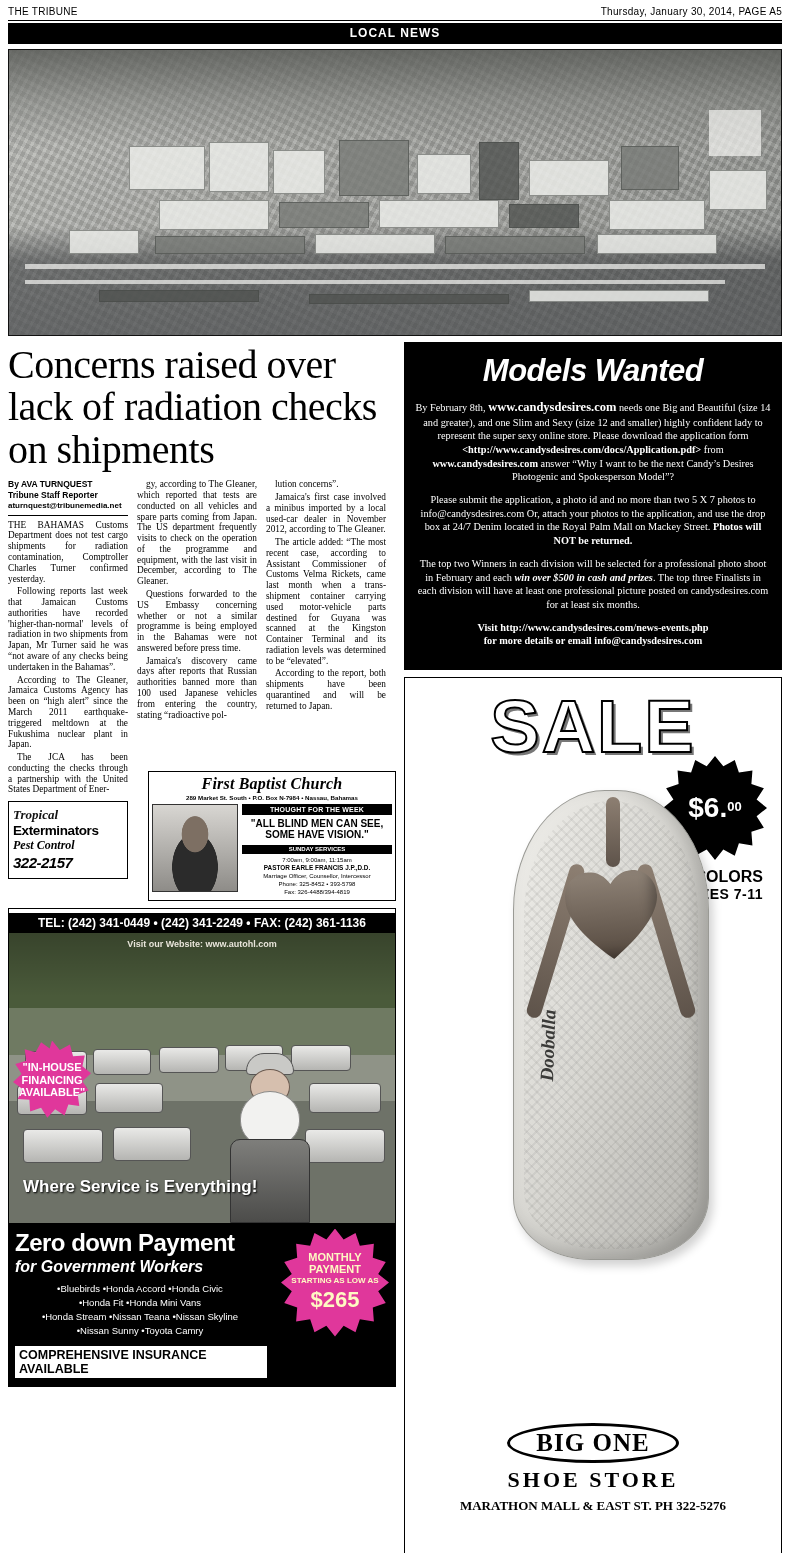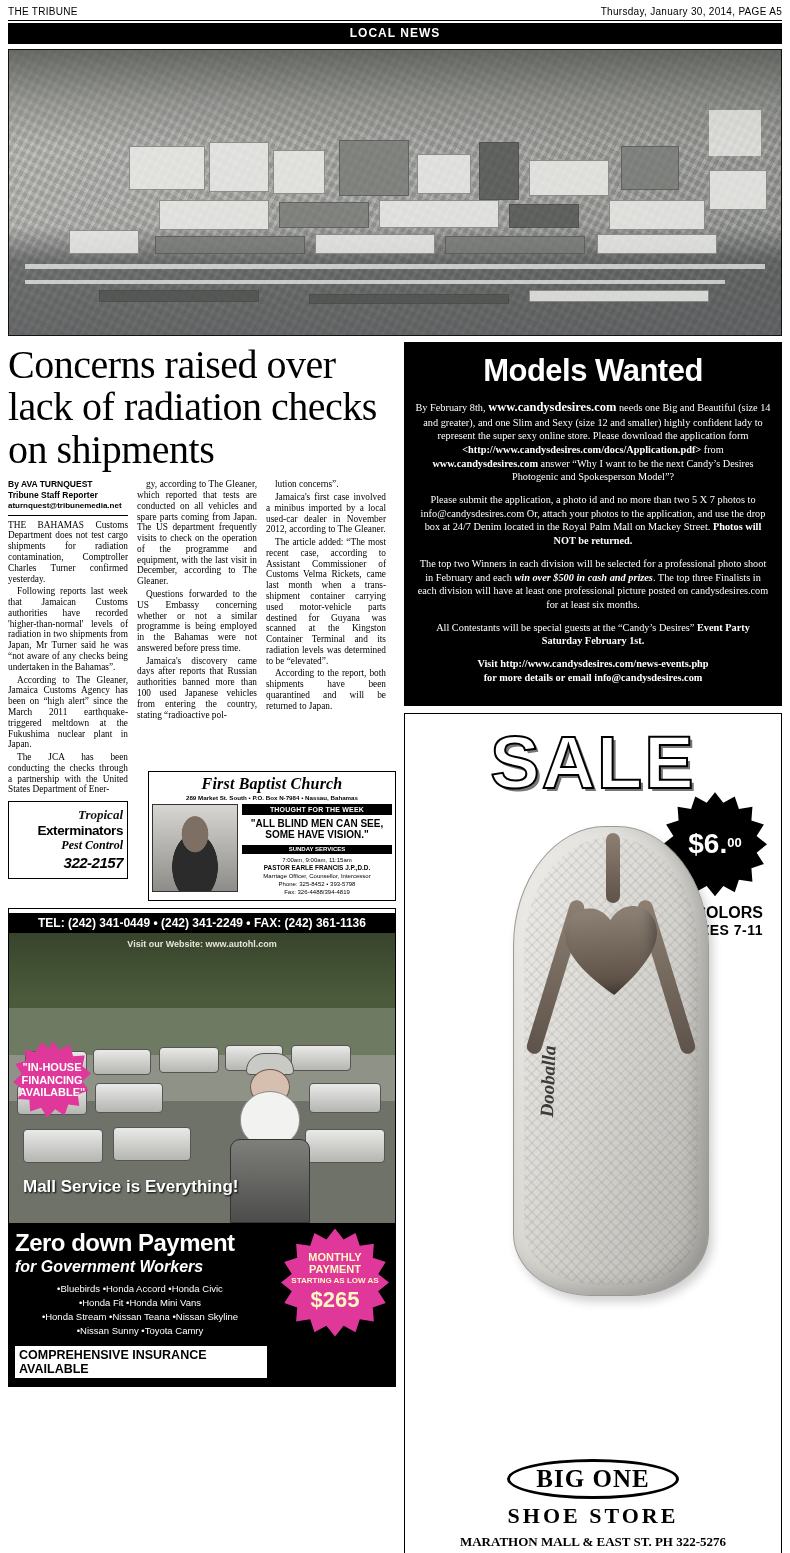--- a/index.html
+++ b/index.html
@@ -72,21 +72,21 @@
   .story .c { width:120px; }
   .byline { font-family:"Liberation Sans", sans-serif; font-size:8.5px; line-height:1.3; font-weight:bold; }
   .byline .mail { font-weight:bold; font-size:8px; }
   .byline-rule { border-top:1px solid #000; margin:3px 0 4px 0; }
   .para { font-size:9.3px; line-height:1.16; text-align:justify; margin:0 0 2px 0; text-indent:9px; }
   .para.first { text-indent:0; }
   .para.nofirst { text-indent:9px; }
 
   
   .tropical {
-    border:1px solid #000; margin-top:6px; padding:5px 4px 7px 4px; text-align:right; width:120px;
+    border:1px solid #000; margin-top:6px; padding:5px 4px 7px 4px; text-align:left; width:120px;
   }
   .tropical .t1 { font-family:"Liberation Serif", serif; font-weight:bold; font-style:italic; font-size:13px; color:#111; }
   .tropical .t2 { font-family:"Liberation Sans", sans-serif; font-weight:bold; font-size:13.5px; letter-spacing:-.4px; }
   .tropical .t3 { font-family:"Liberation Serif", serif; font-style:italic; font-weight:bold; font-size:12px; }
   .tropical .t4 { font-family:"Liberation Sans", sans-serif; font-weight:bold; font-style:italic; font-size:15px; letter-spacing:-.5px; margin-top:1px;}
 
   
   .church { border:1px solid #000; width:248px; margin-top:6px; padding:3px; }
   .church .title {
     font-family:"Liberation Serif", serif; font-weight:bold; font-style:italic;
@@ -167,21 +167,21 @@
   .monthly .m1 { font-size:11px; line-height:1.05; }
   .monthly .m2 { font-size:8px; line-height:1.05; margin-top:2px; }
   .monthly .m3 { font-size:22px; margin-top:1px; }
 
   
   .models {
     border:1px solid #000; background:#000; color:#fff; padding:8px 10px 12px 10px; width:378px;
   }
   .models h2 {
     font-family:"Liberation Sans", sans-serif; font-weight:bold; font-size:31px;
-    text-align:center; margin:2px 0 10px 0; letter-spacing:-.5px;
+    text-align:center; margin:2px 0 10px 0; letter-spacing:-.5px;font-style:italic;
   }
   .models p {
     font-family:"Liberation Serif", serif; font-size:10.3px; line-height:1.33;
     text-align:center; margin:0 0 9px 0;
   }
   .models .big { font-family:"Liberation Serif", serif; font-weight:bold; font-size:12.5px; }
   .models b { font-weight:bold; }
   .models i { font-style:italic; }
 
   
@@ -369,21 +369,21 @@
             <div class="car" style="left:104px;top:194px;width:78px;height:34px;"></div>
             <div class="car" style="left:296px;top:196px;width:80px;height:34px;"></div>
           </div>
           <div class="burst">"IN-HOUSE FINANCING AVAILABLE"</div>
           <div class="santa">
             <div class="hat"></div>
               <div class="face"></div>
               <div class="beard"></div>
               <div class="body"></div>
           </div>
-          <div class="service-line">Mall Service is Everything!</div>
+          <div class="service-line">Where Service is Everything!</div>
         </div>
         <div class="auto-bottom">
           <div class="zero">Zero down Payment</div>
           <div class="zero-sub">for Government Workers</div>
           <div class="makes" style="white-space:pre-line;">•Bluebirds •Honda Accord •Honda Civic
 •Honda Fit •Honda Mini Vans
 •Honda Stream •Nissan Teana •Nissan Skyline
 •Nissan Sunny •Toyota Camry</div>
           <div class="comp">COMPREHENSIVE INSURANCE AVAILABLE</div>
           <div class="monthly">
@@ -401,23 +401,20 @@
         <h2>Models Wanted</h2>
         <p>
           <span>By February 8th, </span><span class="big">www.candysdesires.com</span><span> needs one Big and Beautiful (size 14 and greater), and one Slim and Sexy (size 12 and smaller) highly confident lady to represent the super sexy online store. Please download the application form </span><b>&lt;http://www.candysdesires.com/docs/Application.pdf&gt;</b><span> from </span><b>www.candysdesires.com</b><span>  answer “Why I want to be the next Candy’s Desires Photogenic and Spokesperson Model”?</span>
         </p>
         <p>
           <span>Please submit the application, a photo id and no more than two 5 X 7 photos to info@candysdesires.com  Or, attach your photos to the application, and use the drop box at 24/7 Denim located in the Royal Palm Mall on Mackey Street. </span><b>Photos will NOT be returned.</b>
         </p>
         <p>
           <span>The top two Winners in each division will be selected for a professional photo shoot in February and each </span><b><i>win over $500 in cash and prizes</i></b><span>. The top three Finalists in each division will have at least one professional picture posted on candysdesires.com  for at least six months.</span>
         </p>
-        <p>
-          <span>All Contestants will be special guests at the “Candy’s Desires” </span><b>Event Party Saturday February 1st.</b>
-        </p>
         <p style="white-space:pre-line;"><b>Visit http://www.candysdesires.com/news-events.php
 for more details or email info@candysdesires.com</b></p>
       </div>
 
       <div class="sale">
         <div class="sale-word">SALE</div>
         <div class="price-burst">
           <span><span class="pnum">$6.</span><span class="pcent">00</span></span>
         </div>
         <div class="colors">

